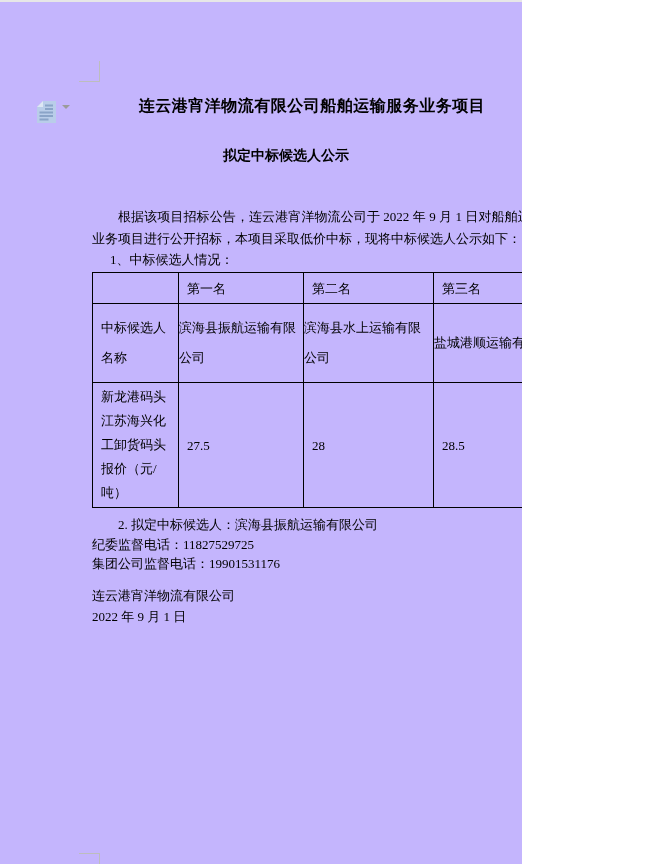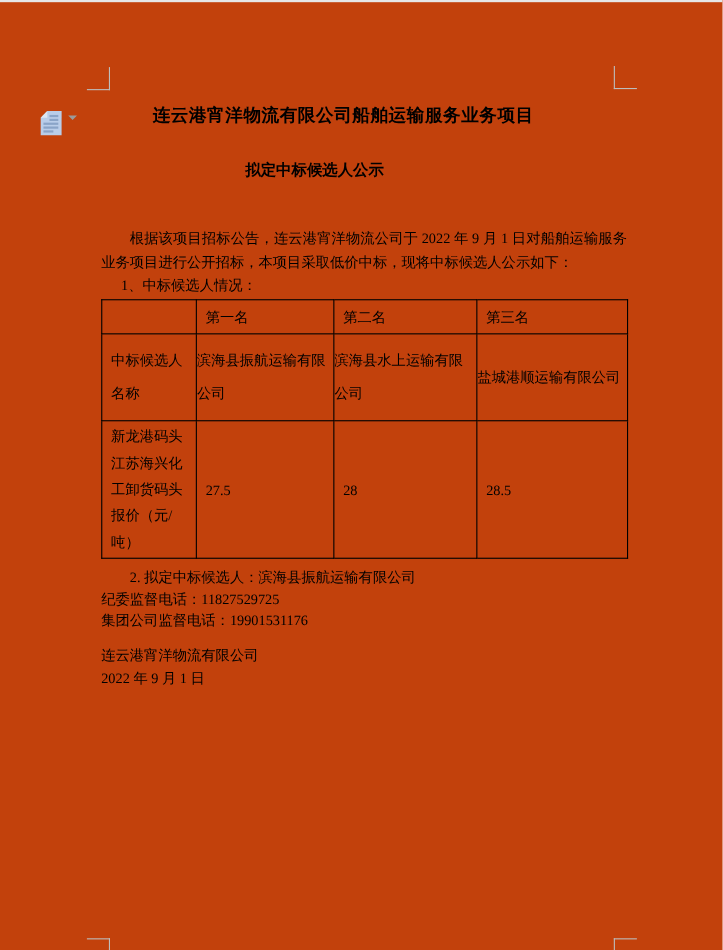--- a/index.html
+++ b/index.html
@@ -1,20 +1,20 @@
 <!DOCTYPE html>
 <html><head>
 <meta charset="utf-8">
 <style>
   html, body { margin: 0; padding: 0; background: #ffffff; }
   .page {
     position: relative;
-    width: 657px;
+    width: 522px;
     height: 864px;
-    background: #c2410c;
+    background: #c4b5fd;
     overflow: hidden;
     font-family: "Liberation Serif", "DejaVu Serif", serif;
     color: #000000;
   }
   .top-edge {
     position: absolute; top: 0; left: 0; right: 0; height: 2px;
     background: #e7e7e7;
   }
   
   .float-tool {

